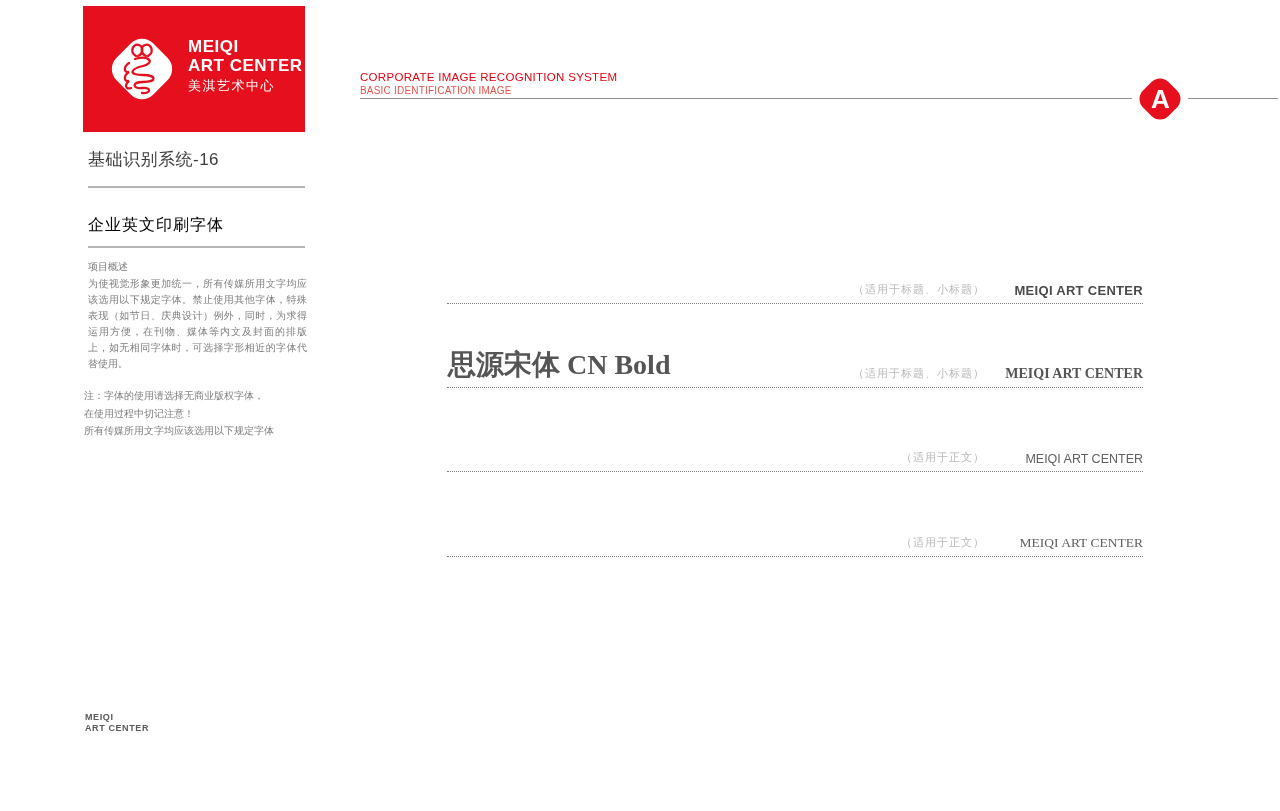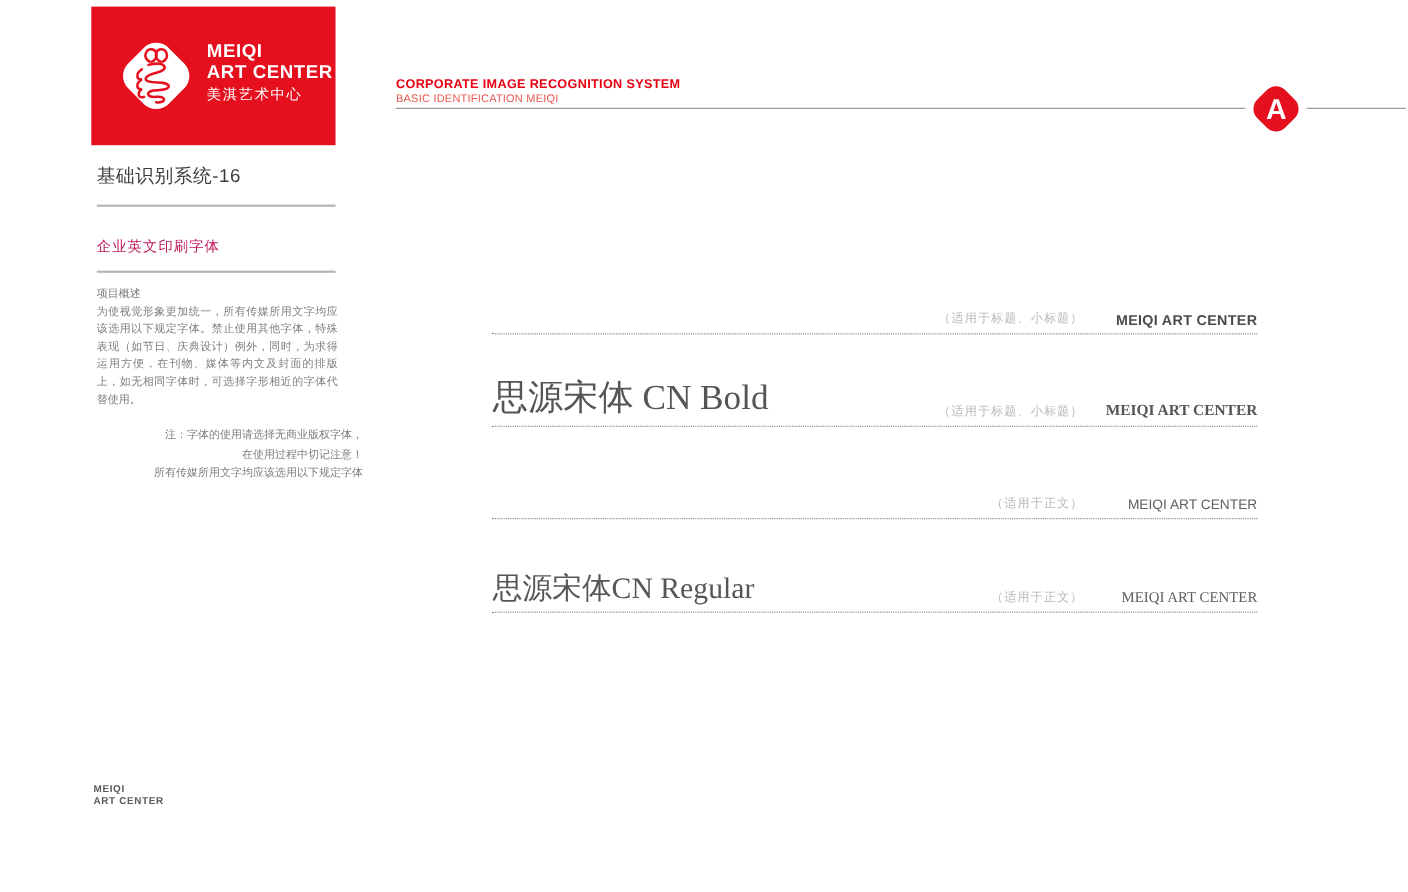--- a/index.html
+++ b/index.html
@@ -26,21 +26,21 @@
   }
   .logo-coil { position:absolute; left:7px; top:7px; width:60px; height:60px; }
   .logo-text { position:absolute; left:105px; top:31px; color:#ffffff; }
   .logo-en1 { font-size:17px; font-weight:900; letter-spacing:0.5px; line-height:19px; }
   .logo-en2 { font-size:17px; font-weight:900; letter-spacing:0.5px; line-height:19px; }
   .logo-cn  { margin-top:2px; font-size:13px; font-weight:400; letter-spacing:1.5px; }
 
   
   .header-title {
     position:absolute; left:360px; top:71px;
-    color:#e60012; font-size:11.5px; font-weight:700; letter-spacing:0.3px;
+    color:#e60012; font-size:11.5px; font-weight:400; letter-spacing:0.3px;
   }
   .header-subtitle {
     position:absolute; left:360px; top:85px;
     color:#e8534d; font-size:10px; font-weight:400; letter-spacing:0.2px;
   }
   .header-rule-left  { position:absolute; left:360px;  top:98px; width:772px; height:1px; background:#8f8f8f; }
   .header-rule-right { position:absolute; left:1188px; top:98px; width:90px;  height:1px; background:#8f8f8f; }
   .section-badge {
     position:absolute; left:1142px; top:81px;
     width:36px; height:36px; background:#e60f1e;
@@ -53,35 +53,35 @@
   }
 
   
   .side-code {
     position:absolute; left:88px; top:148px;
     font-size:17px; color:#3d3d3d; letter-spacing:0.5px;
   }
   .side-rule1 { position:absolute; left:88px; top:186px; width:217px; height:2px; background:#b5b5b5; }
   .side-title {
     position:absolute; left:88px; top:215px;
-    font-size:13px; color:#be185d; letter-spacing:1px;
+    font-size:16px; color:#000000; letter-spacing:1px;
   }
   .side-rule2 { position:absolute; left:88px; top:246px; width:217px; height:2px; background:#b5b5b5; }
   .side-overview-label {
     position:absolute; left:88px; top:260px;
     font-size:10px; color:#7a7a7a;
   }
   .side-overview {
     position:absolute; left:88px; top:276px; width:219px;
     font-size:10px; line-height:16px; color:#7d7d7d;
     text-align:justify;
   }
   .side-note {
-    position:absolute; left:105px; top:387px; width:225px;
-    font-size:10px; line-height:17.5px; color:#7d7d7d;text-align:right;
+    position:absolute; left:84px; top:387px; width:225px;
+    font-size:10px; line-height:17.5px; color:#7d7d7d;
   }
 
   
   .spec-row {
     position:absolute; left:447px; width:696px; height:42px;
     border-bottom:1px dotted #7d7d7d;
   }
   .spec-row .name   { position:absolute; left:1px; bottom:3px; white-space:nowrap; }
   .spec-row .usage  {
     position:absolute; right:158px; bottom:6px;
@@ -89,21 +89,21 @@
     font-family:"Liberation Sans", sans-serif; font-weight:400; white-space:nowrap;
   }
   .spec-row .sample { position:absolute; right:0; bottom:5px; white-space:nowrap; }
 
   .row1 { top:262px; }
   .row2 { top:346px; }
   .row3 { top:430px; }
   .row4 { top:515px; }
 
   .row1 .name { font-family:"Liberation Sans", sans-serif; font-weight:900; font-size:27px; color:#4d4d4d; letter-spacing:0.5px; }
-  .row2 .name { font-family:"Liberation Serif", serif;      font-weight:400; font-size:32px; color:#555555; }
+  .row2 .name { font-family:"Liberation Serif", serif;      font-weight:700; font-size:28px; color:#555555; }
   .row3 .name { font-family:"Liberation Sans", sans-serif; font-weight:400; font-size:26px; color:#565656; }
   .row4 .name { font-family:"Liberation Serif", serif;      font-weight:400; font-size:27px; color:#565656; }
 
   .row1 .sample { font-family:"Liberation Sans", sans-serif; font-weight:800; font-size:13px;   color:#4a4a4a; letter-spacing:0.3px; }
   .row2 .sample { font-family:"Liberation Serif", serif;      font-weight:600; font-size:14px;   color:#555555; }
   .row3 .sample { font-family:"Liberation Sans", sans-serif; font-weight:400; font-size:12.5px; color:#606060; }
   .row4 .sample { font-family:"Liberation Serif", serif;      font-weight:400; font-size:13.5px; color:#606060; }
 
   
   .footer-mark {
@@ -128,21 +128,21 @@
     </svg>
   </div>
   <div class="logo-text">
     <div class="logo-en1">MEIQI</div>
     <div class="logo-en2">ART CENTER</div>
     <div class="logo-cn">美淇艺术中心</div>
   </div>
 </div>
 
 <div class="header-title">CORPORATE IMAGE RECOGNITION SYSTEM</div>
-<div class="header-subtitle">BASIC IDENTIFICATION MEIQI</div>
+<div class="header-subtitle">BASIC IDENTIFICATION IMAGE</div>
 <div class="header-rule-left"></div>
 <div class="header-rule-right"></div>
 <div class="section-badge">
   <span>A</span>
 </div>
 
 <div class="side-code">基础识别系统-16</div>
 <div class="side-rule1"></div>
 <div class="side-title">企业英文印刷字体</div>
 <div class="side-rule2"></div>
@@ -161,21 +161,20 @@
 <div class="spec-row row2">
   <span class="name">思源宋体 CN Bold</span>
   <span class="usage">（适用于标题、小标题）</span>
   <span class="sample">MEIQI ART CENTER</span>
 </div>
 <div class="spec-row row3">
   <span class="usage">（适用于正文）</span>
   <span class="sample">MEIQI ART CENTER</span>
 </div>
 <div class="spec-row row4">
-  <span class="name">思源宋体CN Regular</span>
   <span class="usage">（适用于正文）</span>
   <span class="sample">MEIQI ART CENTER</span>
 </div>
 
 <div class="footer-mark">
   <div>MEIQI</div>
   <div>ART CENTER</div>
 </div>
 
 </body></html>

